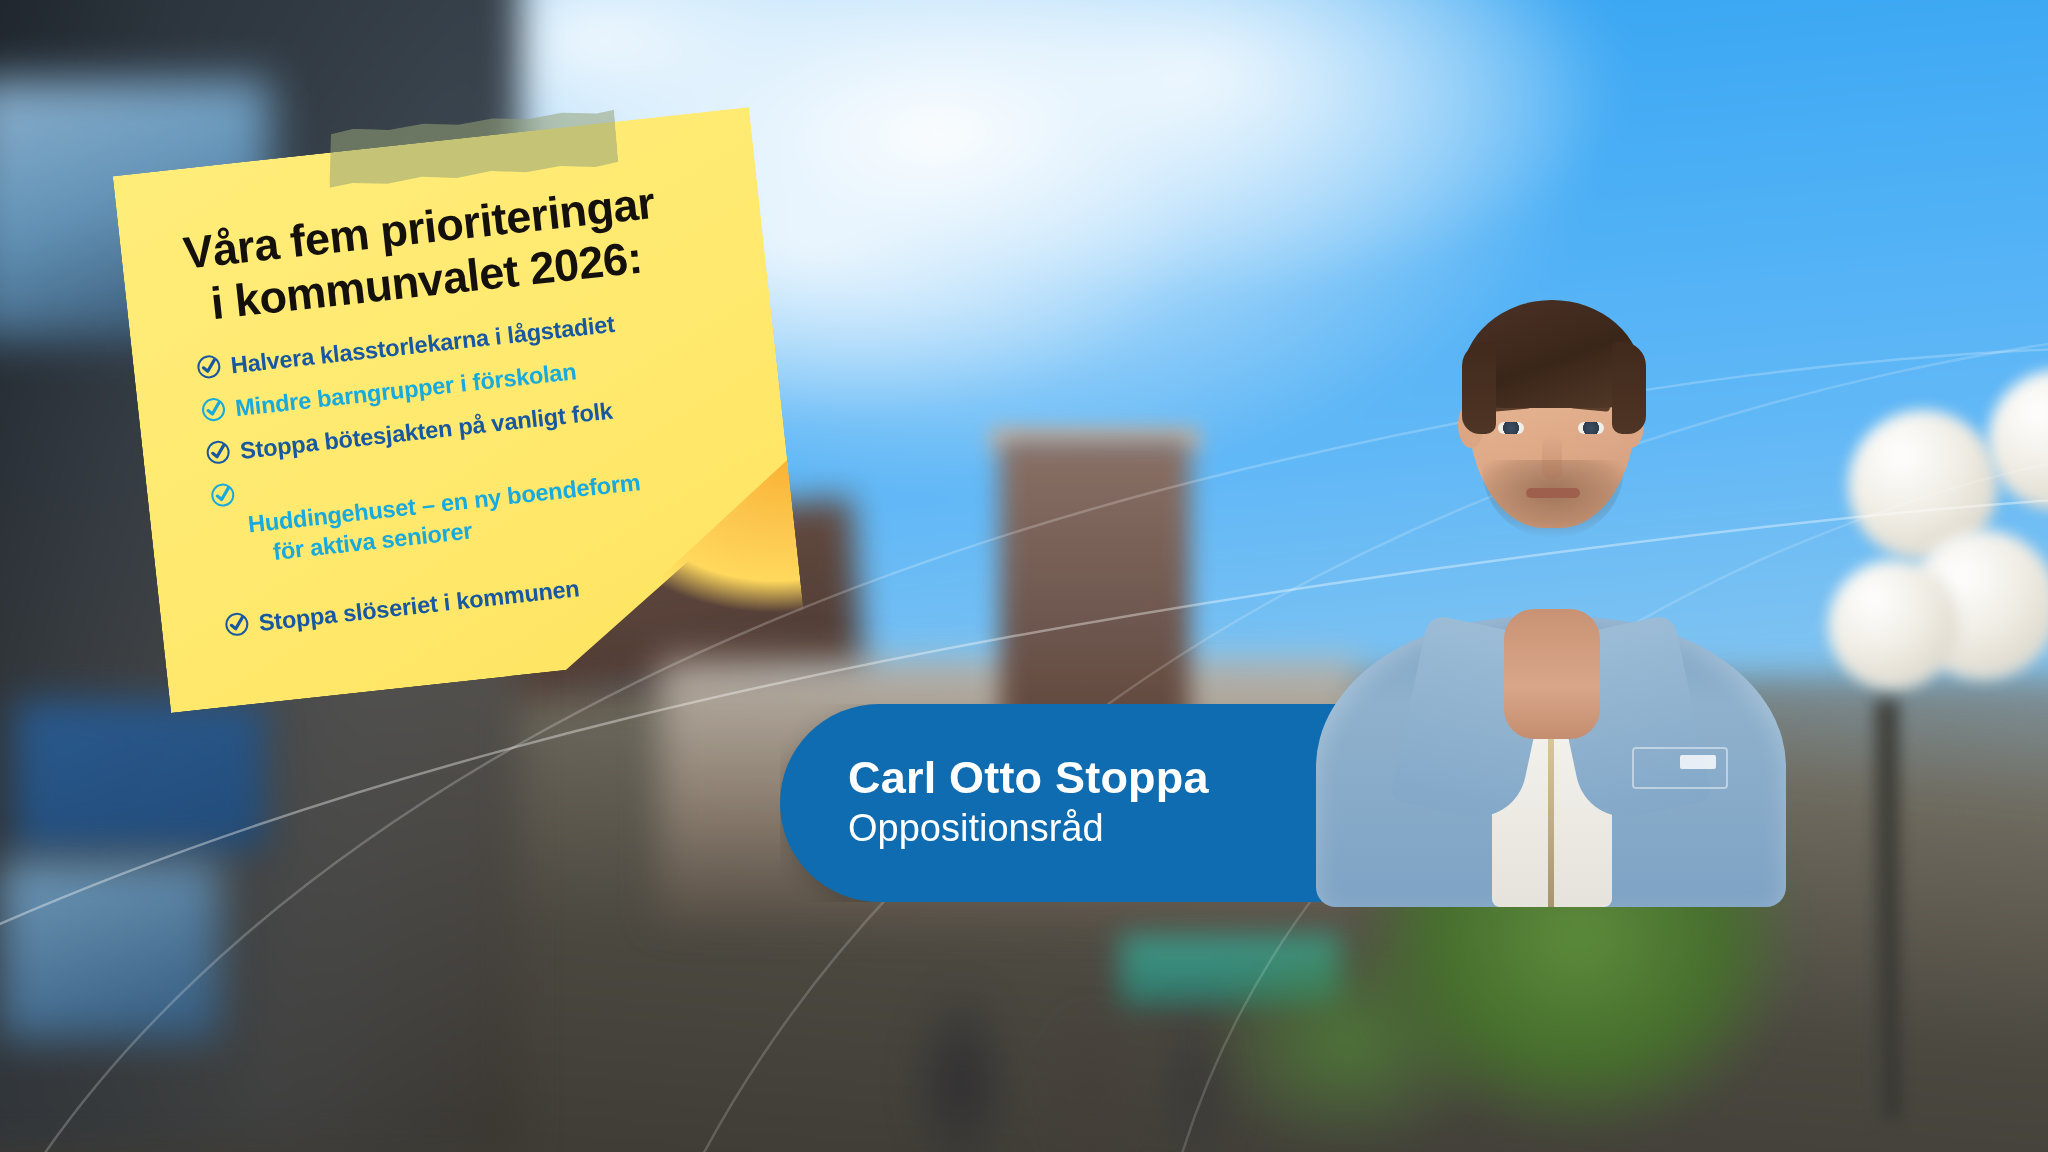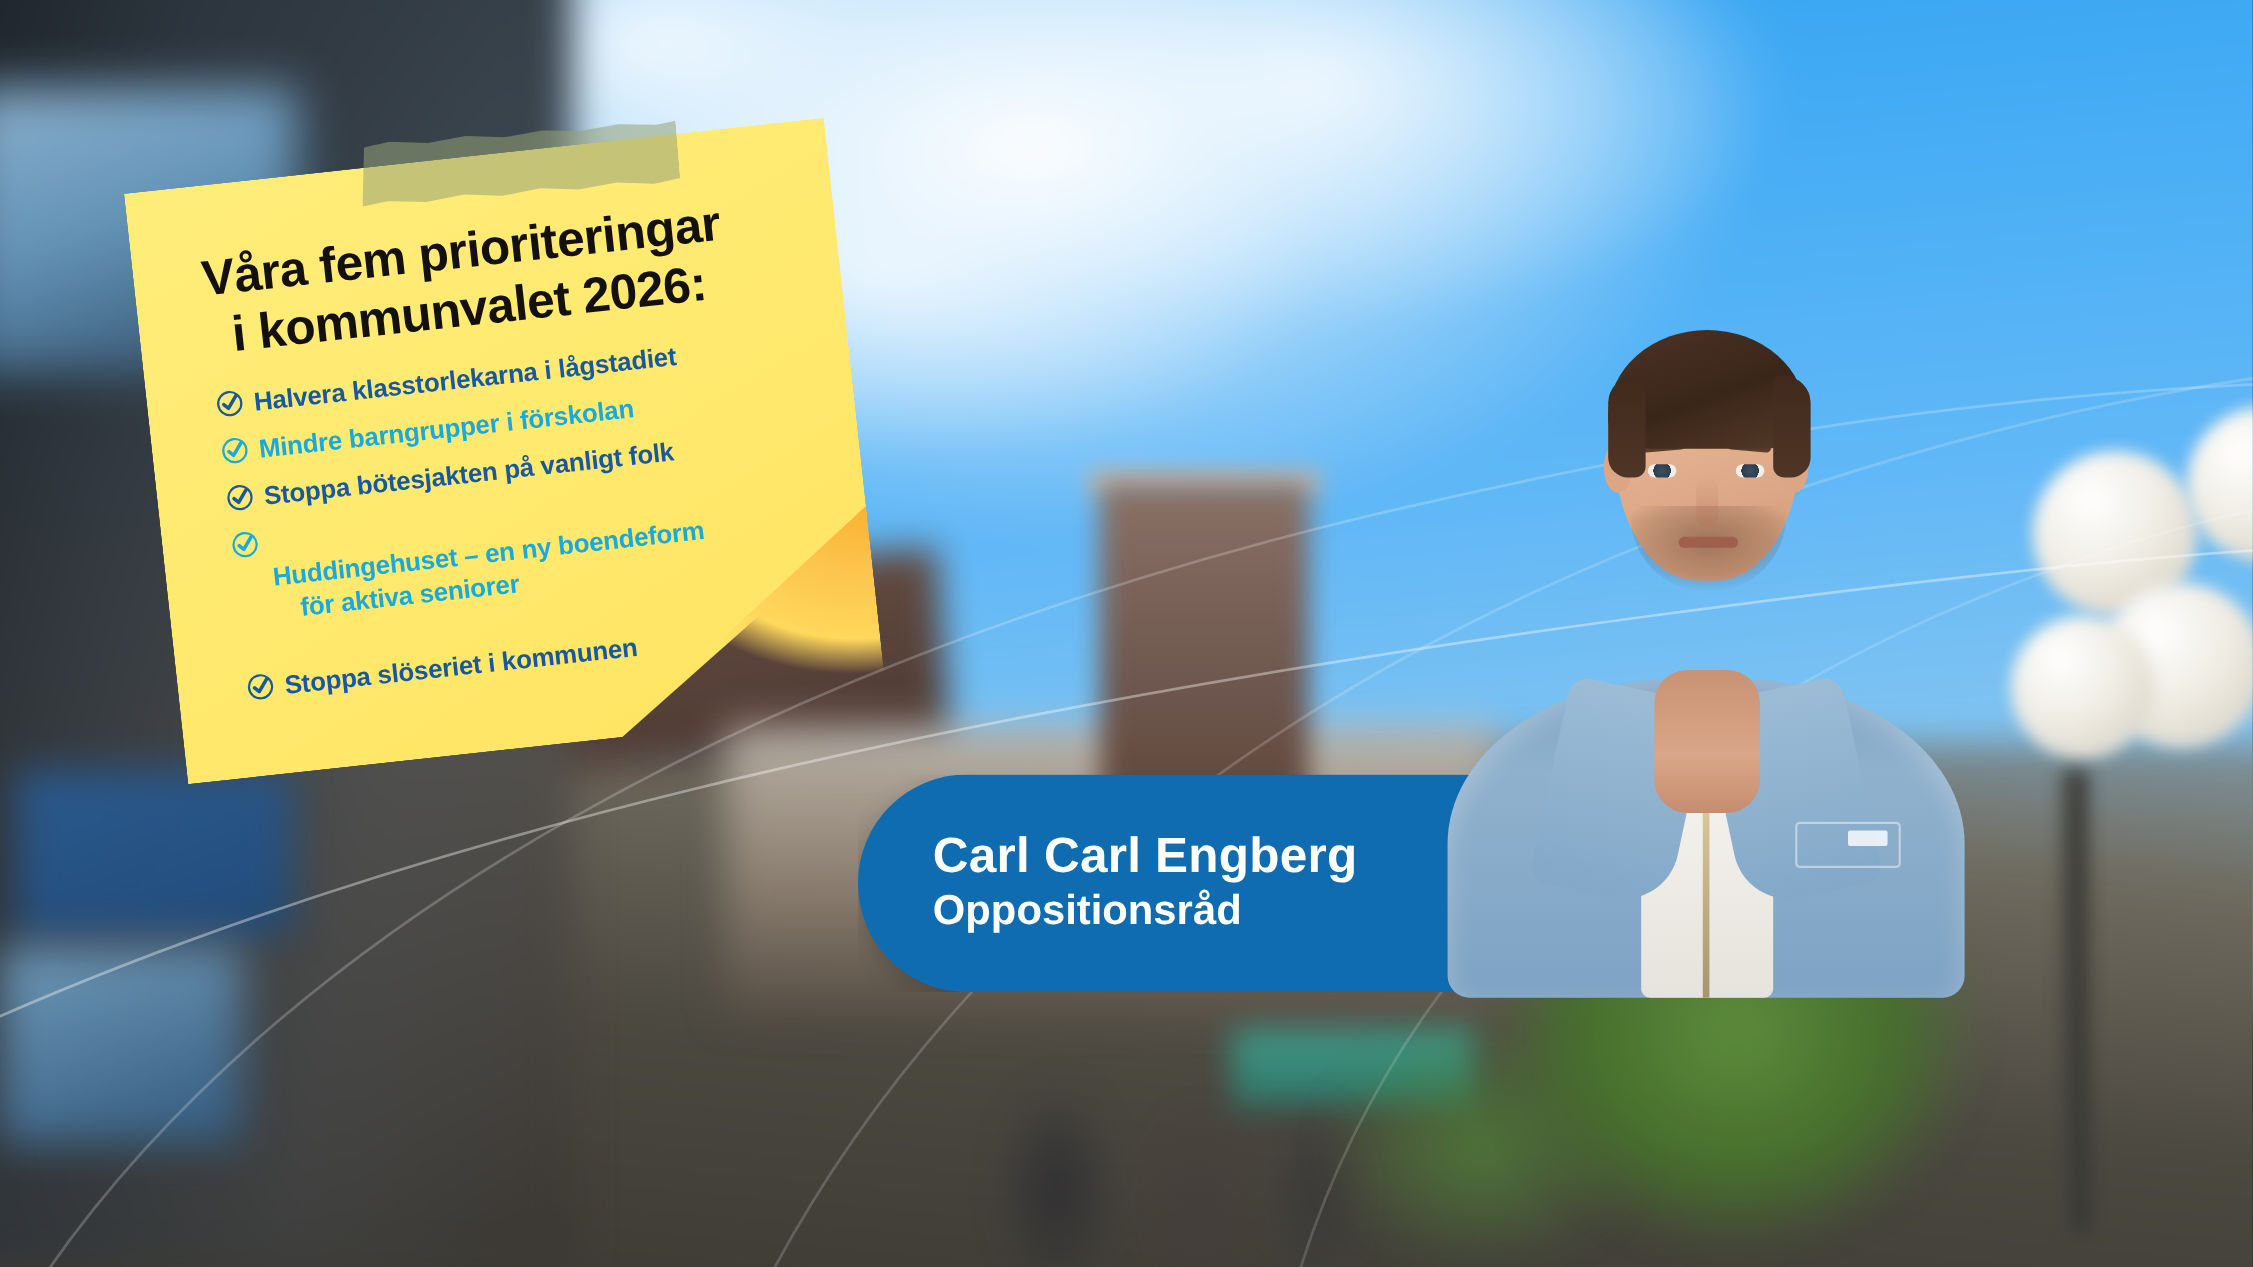--- a/index.html
+++ b/index.html
@@ -351,21 +351,21 @@
   .banner-name {
     color: #ffffff;
     font-size: 45px;
     font-weight: 700;
     letter-spacing: 0.2px;
     line-height: 1.12;
   }
   .banner-role {
     color: #ffffff;
     font-size: 38px;
-    font-weight: 700;
+    font-weight: 400;
     line-height: 1.25;
     margin-top: 2px;
   }
 </style>
 </head>
 <body>
 
 <div class="stage">
 
   <div class="bg">
@@ -465,21 +465,21 @@
             </svg>
           </span>
           <span class="txt">Stoppa slöseriet i kommunen</span>
         </li>
 
       </ul>
     </div>
   </div>
 
   <div class="banner">
-    <div class="banner-name">Carl Carl Engberg</div>
+    <div class="banner-name">Carl Otto Stoppa</div>
     <div class="banner-role">Oppositionsråd</div>
   </div>
 
   <div class="portrait">
     <div class="p-shoulders"></div>
     <div class="p-shirt"></div>
     <div class="p-collar-l"></div>
     <div class="p-collar-r"></div>
     <div class="p-zip"></div>
     <div class="p-pocket"></div>

